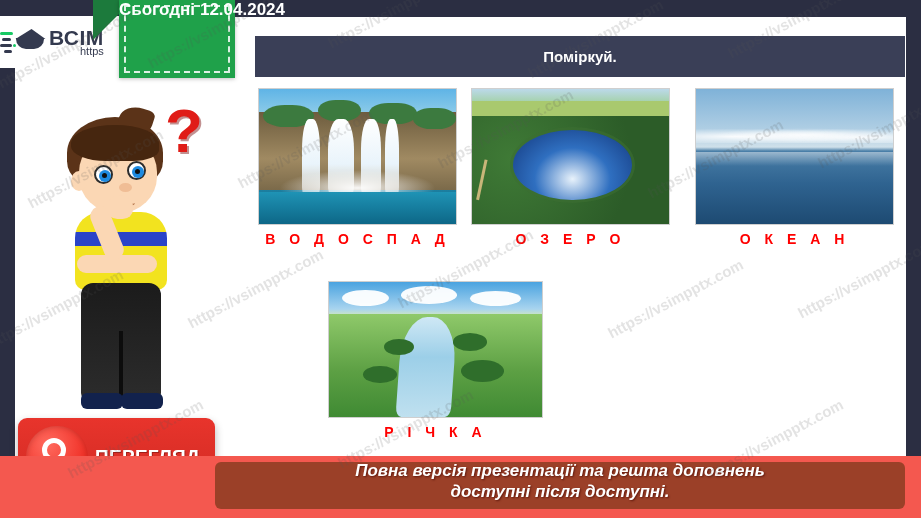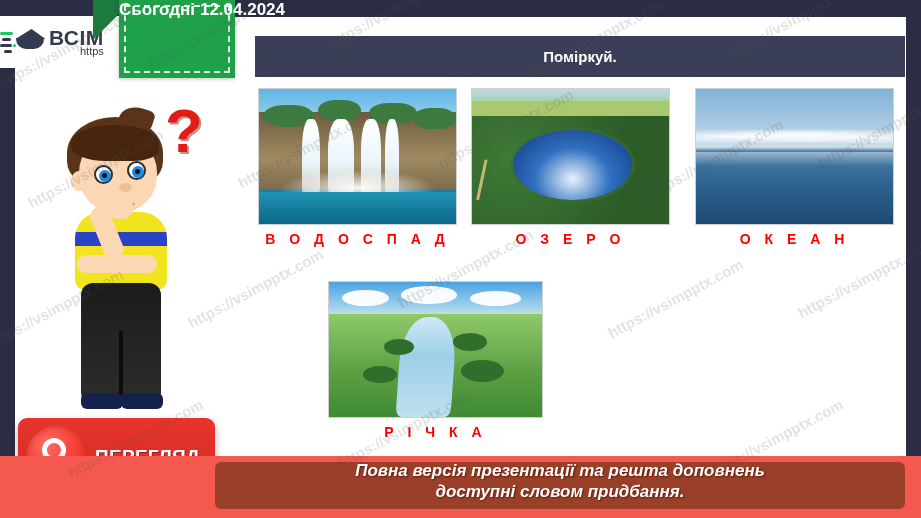--- a/index.html
+++ b/index.html
@@ -350,21 +350,21 @@
     <div class="preview-text">
       <div>ПЕРЕГЛЯД</div>
     </div>
   </div>
 
   <div class="bottom-band">
     <div class="band-question">Як назвати це одним словом?</div>
     <div class="band-overlay"></div>
     <div class="band-msg">
       <div>Повна версія презентації та решта доповнень</div>
-      <div>доступні словом придбання.</div>
+      <div>доступні після доступні.</div>
     </div>
   </div>
 
   <div class="wm">
     <span style="left:-10px;top:40px">https://vsimpptx.com</span>
     <span style="left:140px;top:20px">https://vsimpptx.com</span>
     <span style="left:320px;top:0px">https://vsimpptx.com</span>
     <span style="left:520px;top:30px">https://vsimpptx.com</span>
     <span style="left:720px;top:10px">https://vsimpptx.com</span>
     <span style="left:20px;top:160px">https://vsimpptx.com</span>

